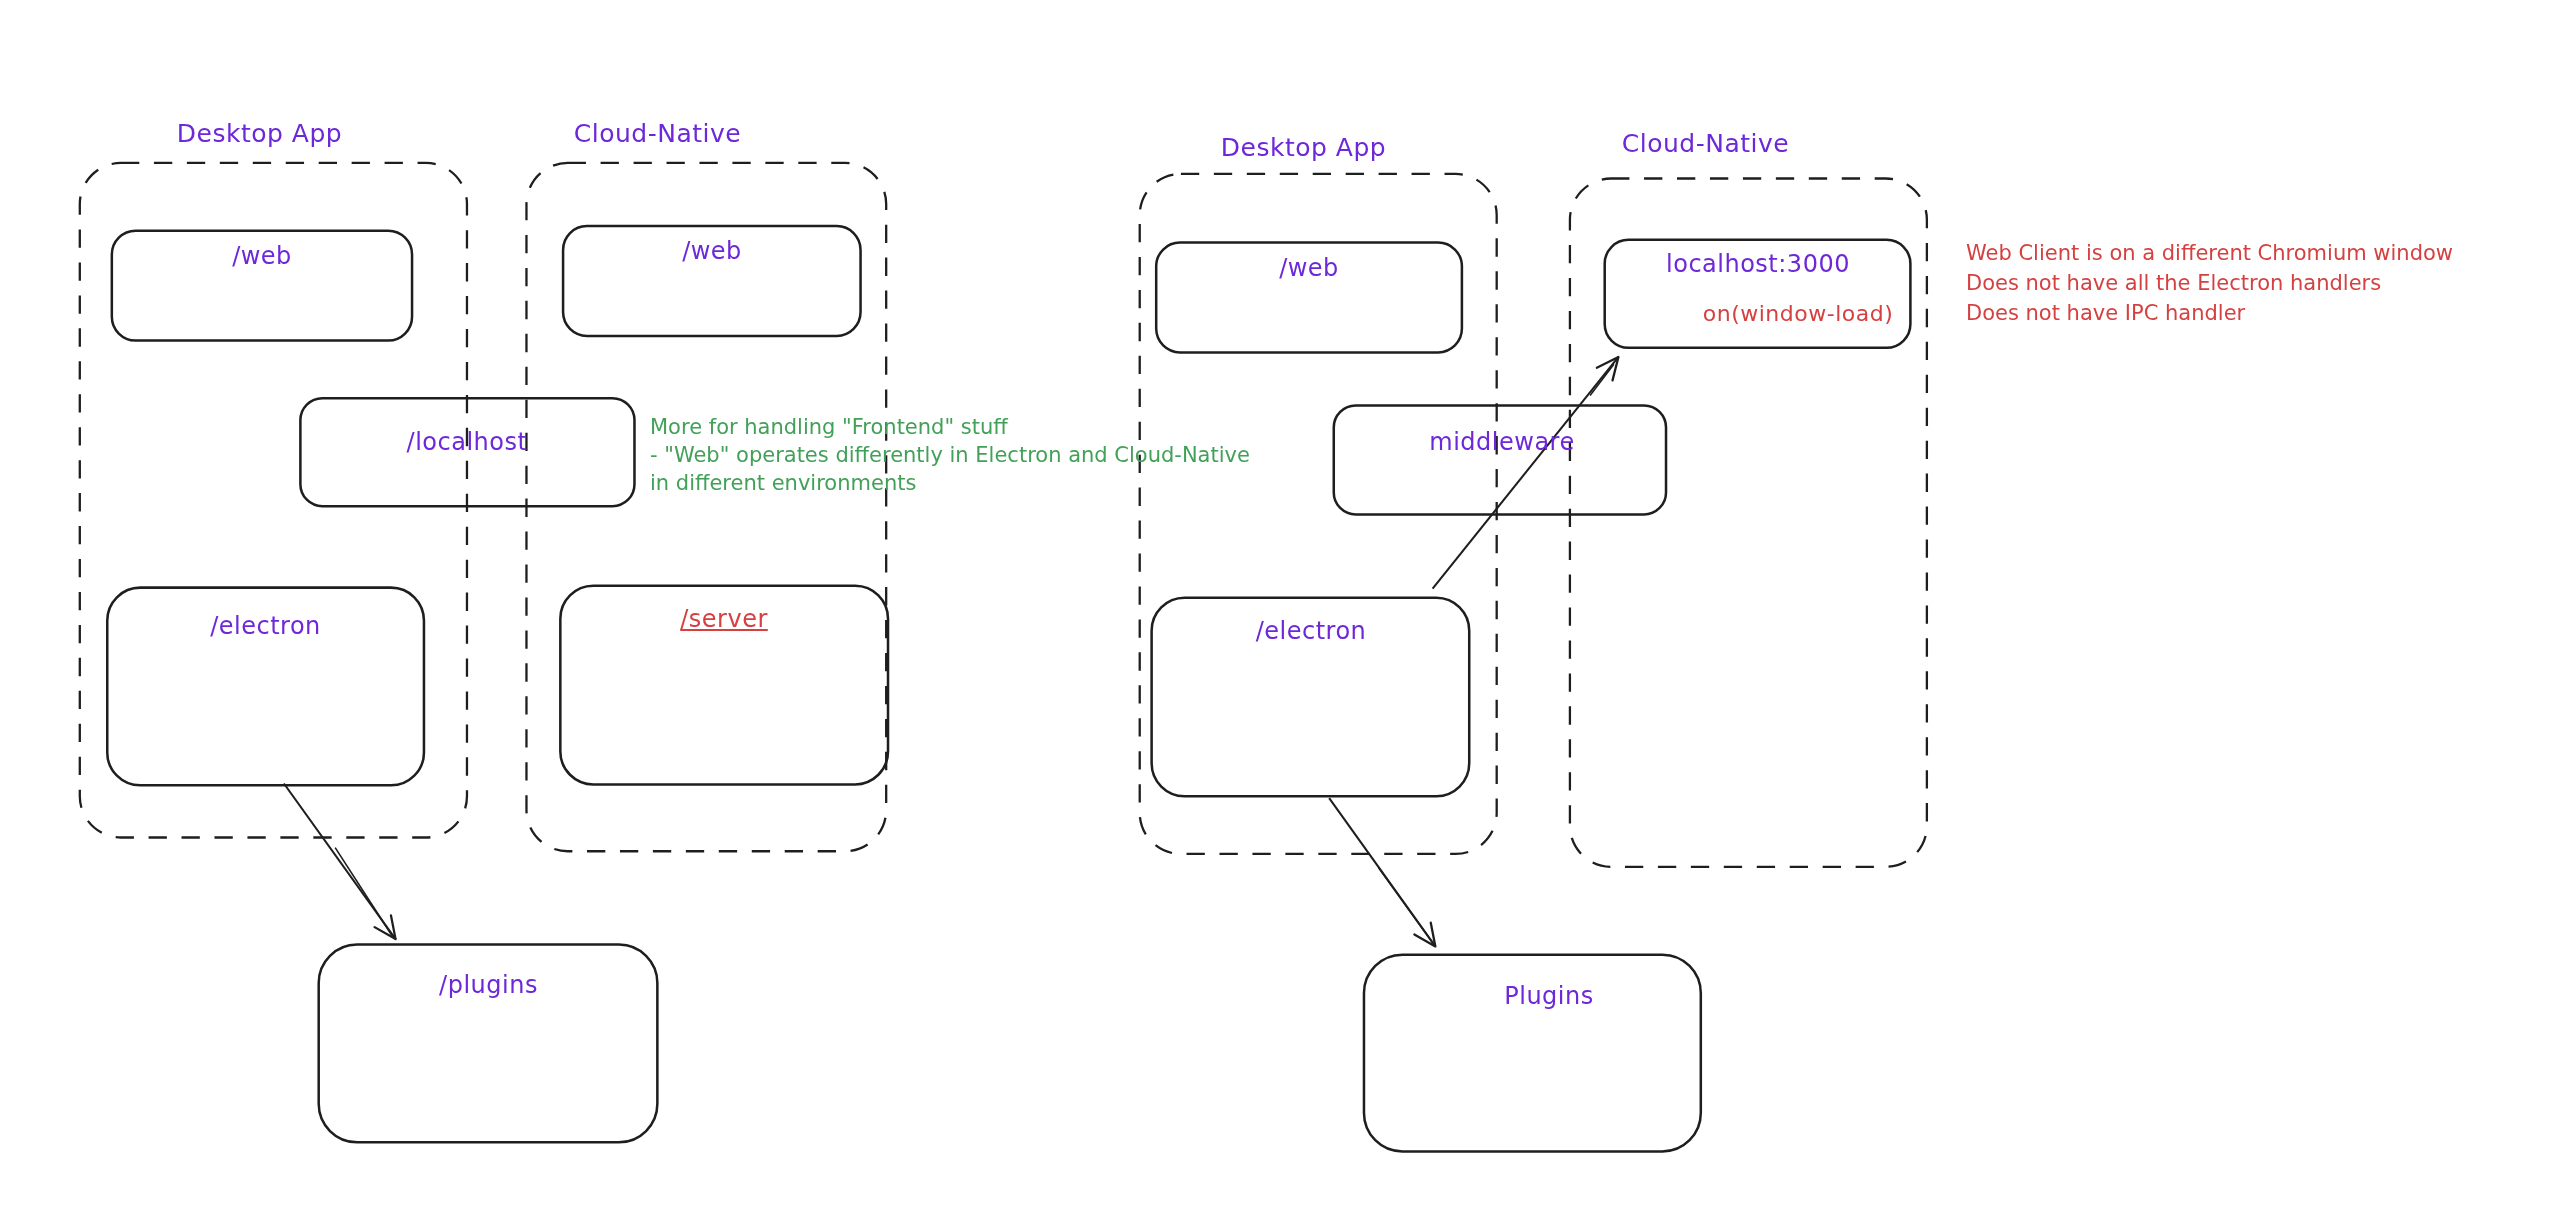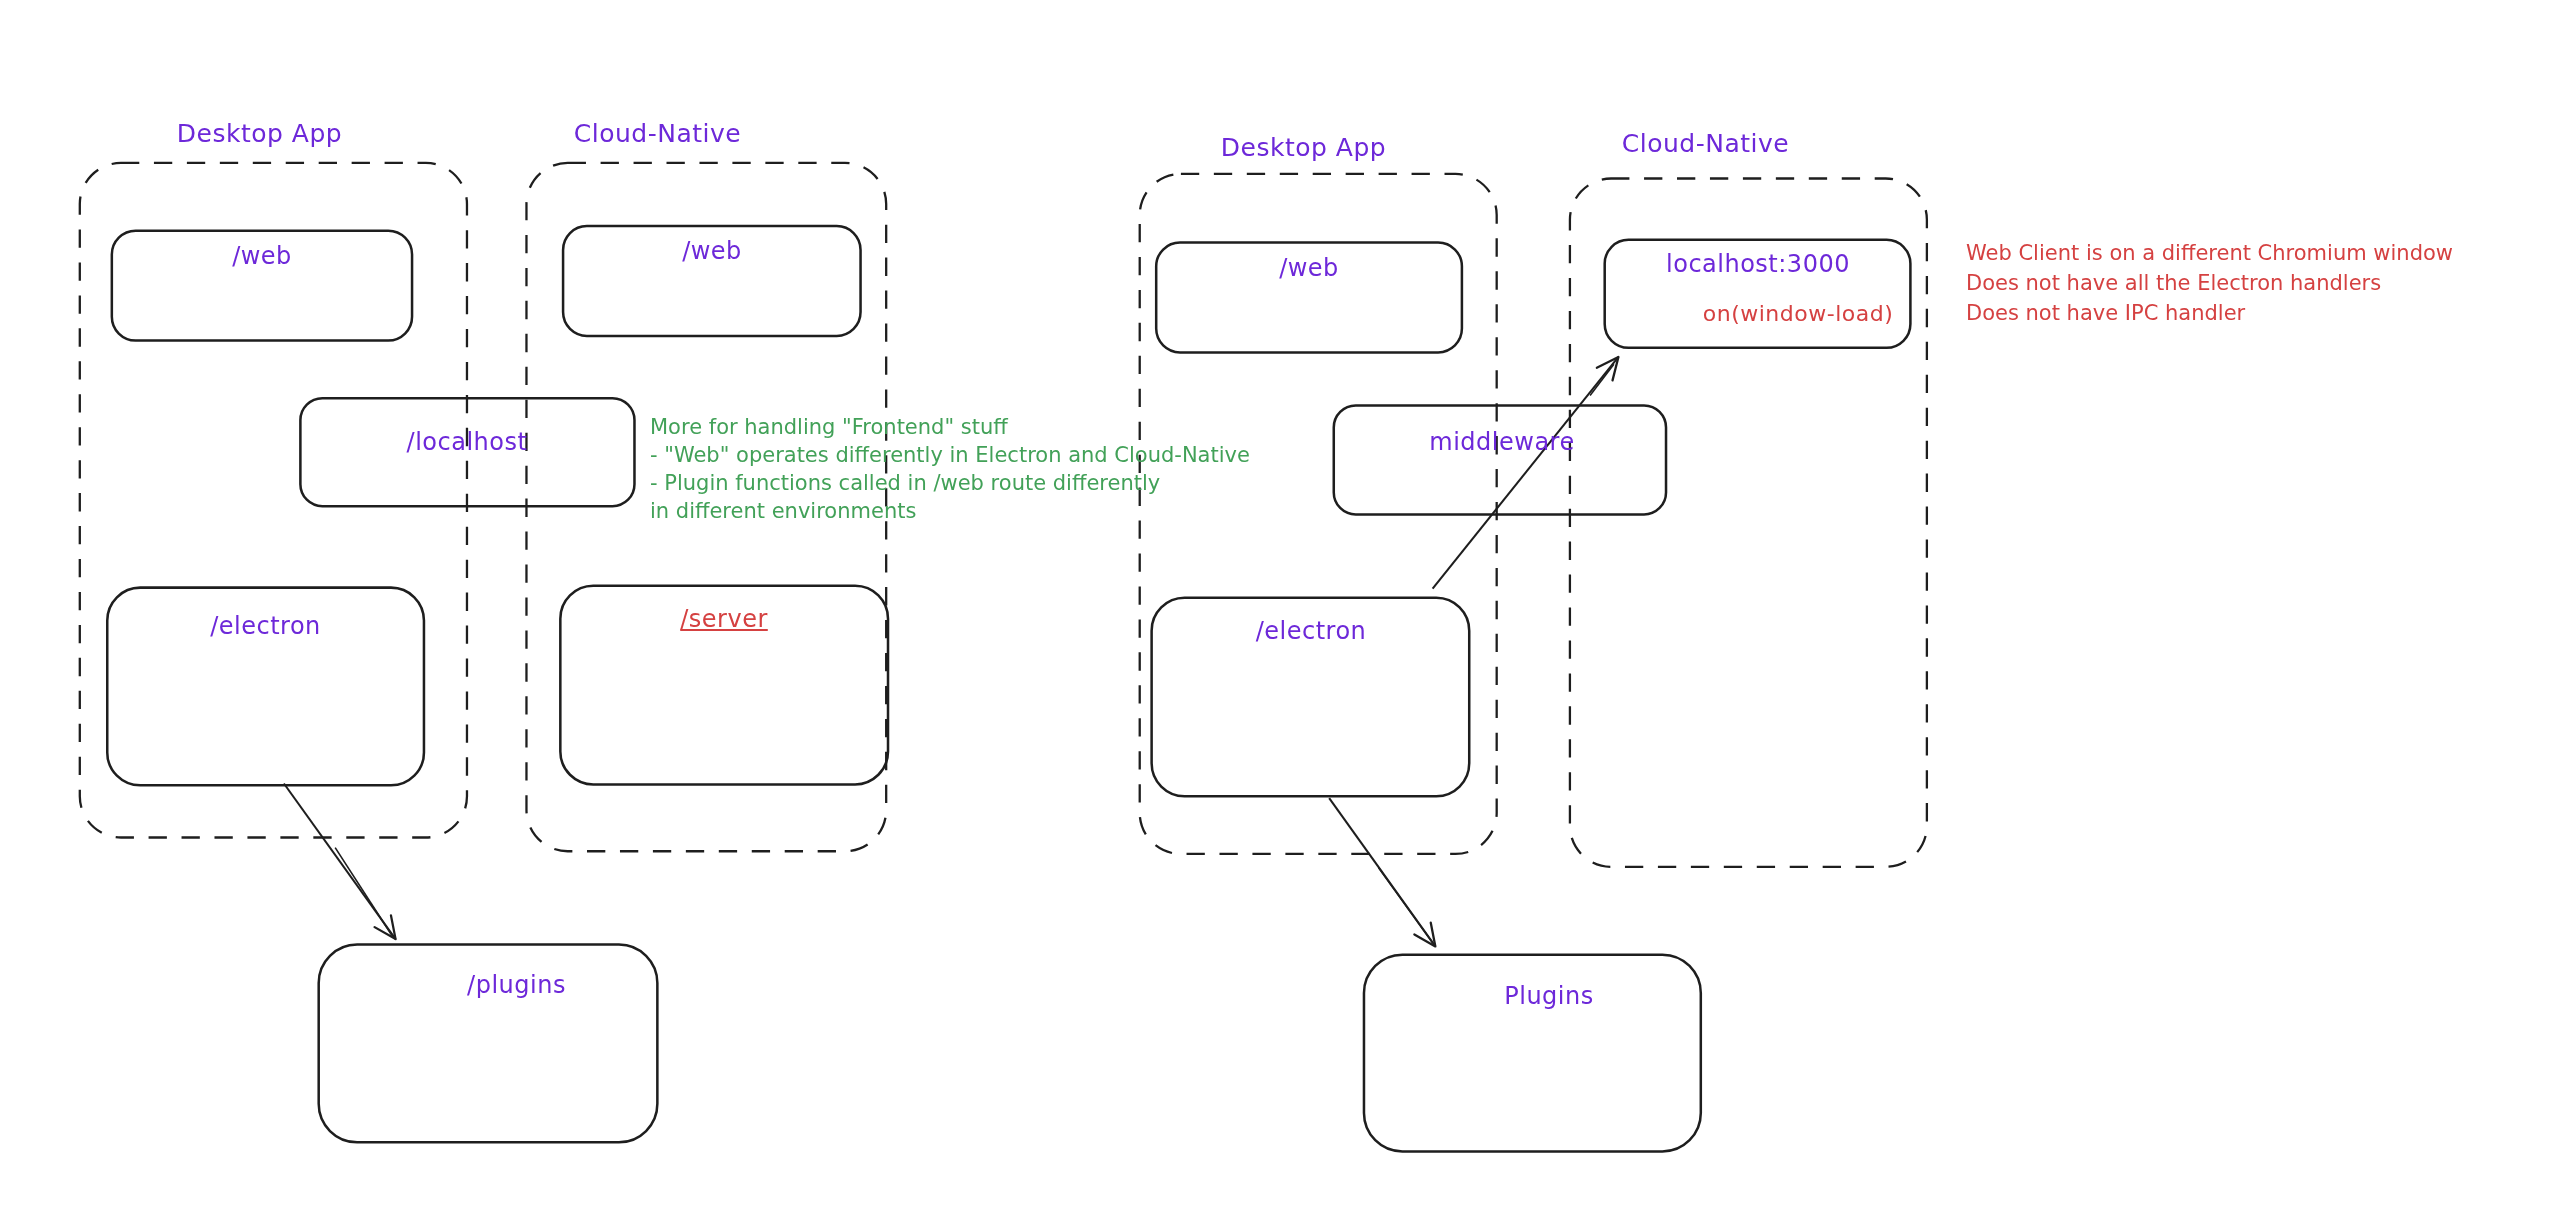--- a/index.html
+++ b/index.html
@@ -105,26 +105,25 @@
   <div class="lbl" style="left:112px; top:242px; width:300px;">/web</div>
 
   <div class="lbl" style="left:563px; top:237px; width:298px;">/web</div>
 
   <div class="lbl" style="left:300px; top:428px; width:334px;">/localhost</div>
 
   <div class="lbl" style="left:107px; top:612px; width:317px;">/electron</div>
 
   <div class="lbl red" style="left:560px; top:605px; width:328px;text-decoration:underline;">/server</div>
 
-  <div class="lbl" style="left:319px; top:971px; width:339px;padding-left:28px;">/plugins</div>
+  <div class="lbl" style="left:319px; top:971px; width:339px;">/plugins</div>
 
   <div class="note green" style="left:650px; top:413px;">
     <div class="note-line">More for handling "Frontend" stuff</div>
     <div class="note-line">- "Web" operates differently in Electron and Cloud-Native</div>
-    <div class="note-line">- Plugin functions called in /web route differently</div>
     <div class="note-line">in different environments</div>
   </div>
 
   <div class="lbl title" style="left:1166px; top:133px; width:275px;">Desktop App</div>
 
   <div class="lbl title" style="left:1568px; top:129px; width:275px;">Cloud-Native</div>
 
   <div class="lbl" style="left:1156px; top:254px; width:306px;">/web</div>
 
   <div class="lbl" style="left:1334px; top:428px; width:336px;">middleware</div>

